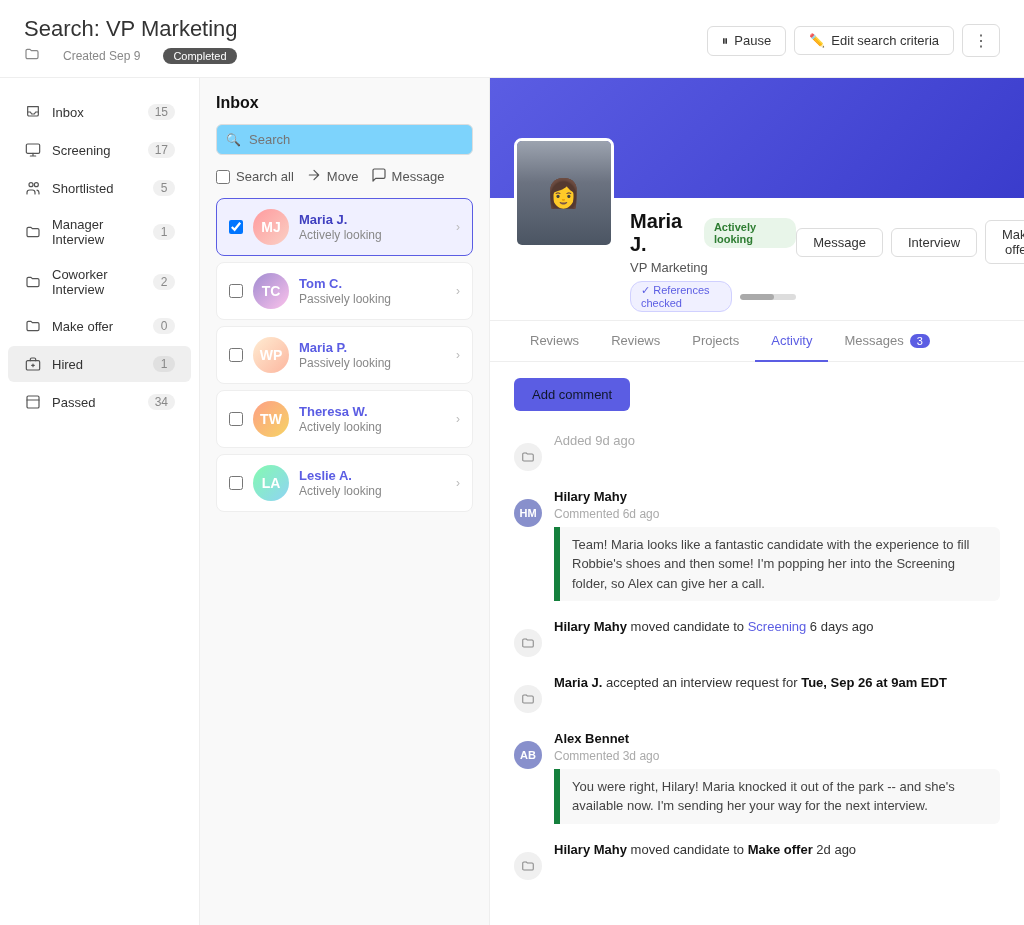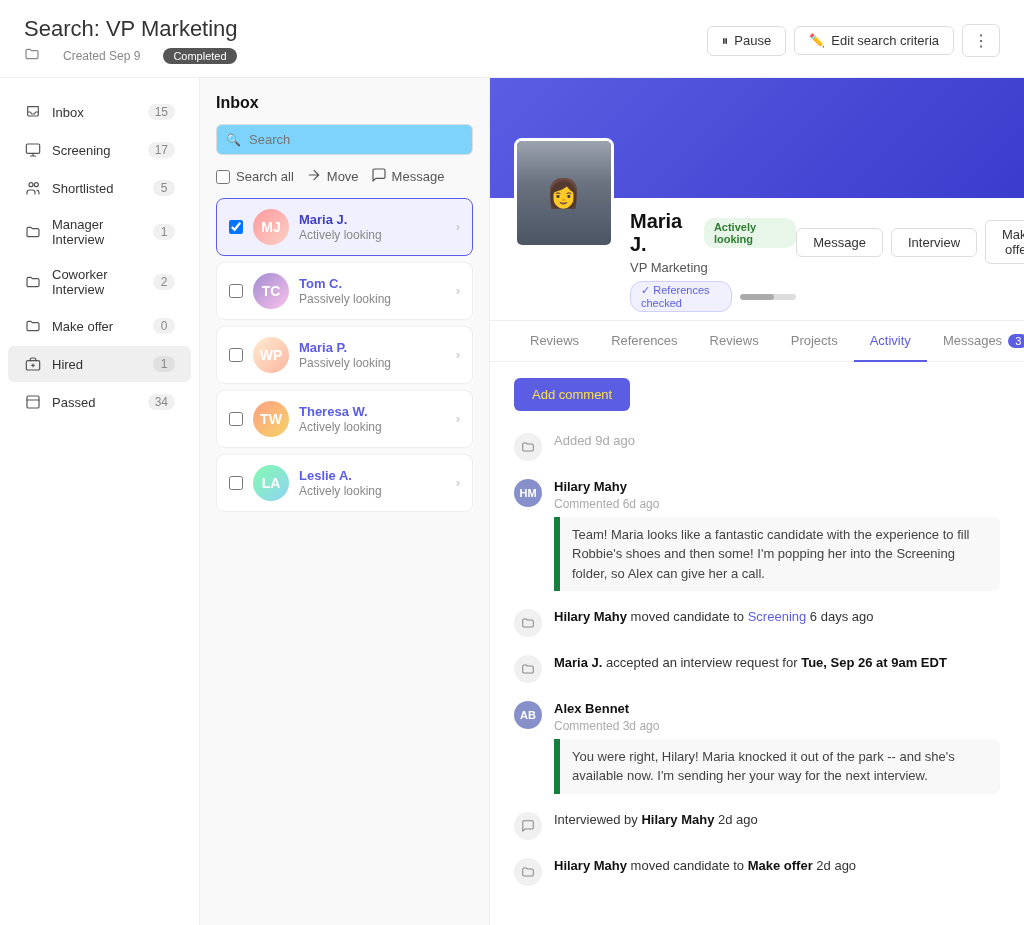--- a/index.html
+++ b/index.html
@@ -62,25 +62,25 @@
     .btn-action { border: 1px solid #ddd; background: #fff; border-radius: 6px; padding: 6px 16px; font-size: 13px; cursor: pointer; color: #333; }
 
     
     .profile-tabs { display: flex; gap: 0; padding: 0 24px; border-bottom: 1px solid #eee; background: #fff; }
     .tab-item { padding: 12px 16px; font-size: 13px; color: #888; cursor: pointer; border-bottom: 2px solid transparent; margin-bottom: -1px; display: flex; align-items: center; gap: 6px; }
     .tab-item.active { color: #5b5de3; border-bottom-color: #5b5de3; font-weight: 500; }
     .tab-badge { background: #5b5de3; color: #fff; border-radius: 10px; padding: 1px 7px; font-size: 11px; }
 
     
     .activity-panel { flex: 1; overflow-y: auto; padding: 16px 24px; background: #fff; }
-    .add-comment-btn { background: #5b5de3; color: #fde047; border: none; border-radius: 6px; padding: 9px 18px; font-size: 13px; font-weight: 500; cursor: pointer; margin-bottom: 20px; }
+    .add-comment-btn { background: #5b5de3; color: #0f172a; border: none; border-radius: 6px; padding: 9px 18px; font-size: 13px; font-weight: 500; cursor: pointer; margin-bottom: 20px; }
 
     .activity-list { display: flex; flex-direction: column; }
     .activity-item { display: flex; gap: 12px; margin-bottom: 16px; align-items: flex-start; }
-    .activity-icon { width: 28px; height: 28px; border-radius: 50%; flex-shrink: 0; display: flex; align-items: center; justify-content: center; font-size: 12px; margin-top: 2px; }
+    .activity-icon { width: 28px; height: 28px; border-radius: 50%; flex-shrink: 0; display: flex; align-items: center; justify-content: center; font-size: 12px; margin-top: 12px; }
     .activity-icon.folder { background: #f0f0f0; color: #888; }
     .activity-icon.avatar-icon { background: #8890cc; color: #fff; font-size: 11px; font-weight: 600; }
     .activity-icon.speech { background: #f0f0f0; color: #888; }
     .activity-icon.star { background: #f0f0f0; color: #f59e0b; }
     .activity-content { flex: 1; }
     .activity-time { font-size: 12px; color: #aaa; margin-bottom: 2px; }
     .activity-main { font-size: 13px; color: #333; line-height: 1.5; }
     .activity-main strong { font-weight: 600; color: #111; }
     .activity-main .link { color: #5b5de3; font-weight: 500; }
     .comment-bubble { background: #f8f8f8; border-left: 6px solid #15803d; padding: 8px 12px; border-radius: 0 6px 6px 0; margin-top: 6px; font-size: 13px; color: #444; line-height: 1.5; }
@@ -344,23 +344,20 @@
 
           </div>
         </div>
       </div>
 
       <div class="profile-tabs">
         <div class="tab-item">
           <span>Reviews</span>
         </div>
         <div class="tab-item">
-          <span>References</span>
-        </div>
-        <div class="tab-item">
           <span>Reviews</span>
         </div>
         <div class="tab-item">
           <span>Projects</span>
         </div>
         <div class="tab-item active">
           <span>Activity</span>
         </div>
         <div class="tab-item">
           <span>Messages</span>
@@ -427,32 +424,20 @@
             <div class="activity-icon avatar-icon av-alex">AB</div>
             <div class="activity-content">
               <div class="activity-main">
                 <strong>Alex Bennet</strong>
               </div>
               <div class="activity-time">Commented 3d ago</div>
               <div class="comment-bubble">You were right, Hilary! Maria knocked it out of the park -- and she's available now. I'm sending her your way for the next interview.</div>
             </div>
           </div>
 
-          <div class="activity-item">
-            <div class="activity-icon speech">
-              <svg class="icon" style="width:14px;height:14px;" viewBox="0 0 24 24">
-                  <path d="M21 15a2 2 0 01-2 2H7l-4 4V5a2 2 0 012-2h14a2 2 0 012 2z"></path>
-                </svg>
-            </div>
-            <div class="activity-content">
-              <div class="activity-main">
-                <span>Interviewed by </span><strong>Hilary Mahy</strong><span> 2d ago</span>
-              </div>
-            </div>
-          </div>
 
 
           <div class="activity-item">
             <div class="activity-icon folder">
               <svg class="icon" style="width:14px;height:14px;" viewBox="0 0 24 24">
                   <path d="M3 7a2 2 0 012-2h4l2 2h8a2 2 0 012 2v8a2 2 0 01-2 2H5a2 2 0 01-2-2z"></path>
                 </svg>
             </div>
             <div class="activity-content">
               <div class="activity-main">

